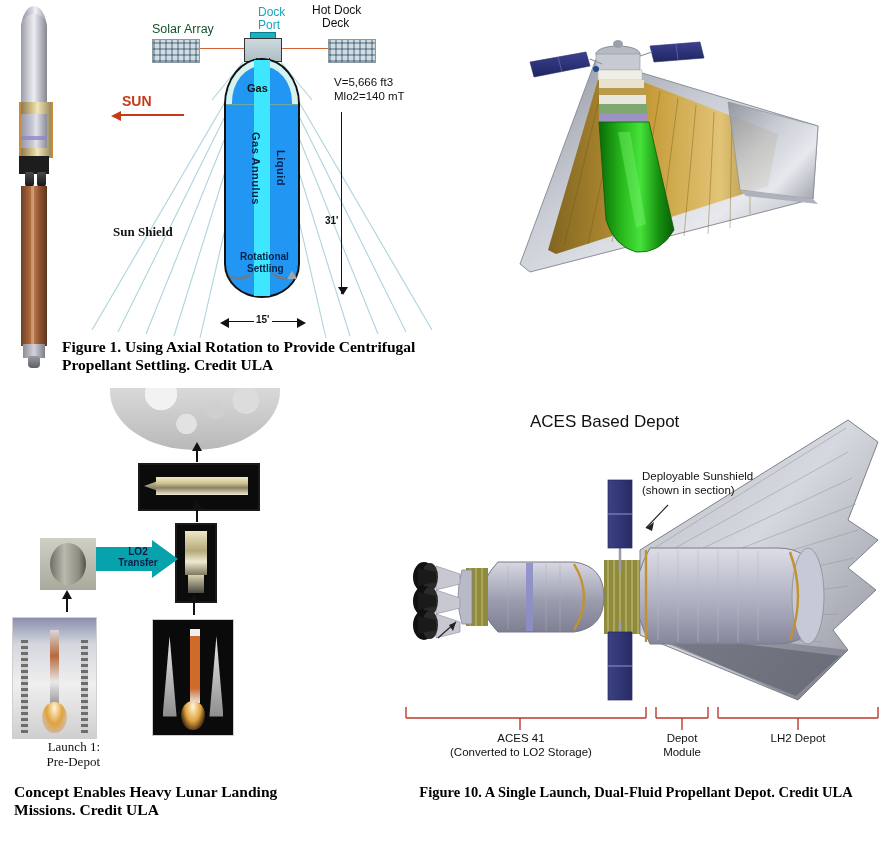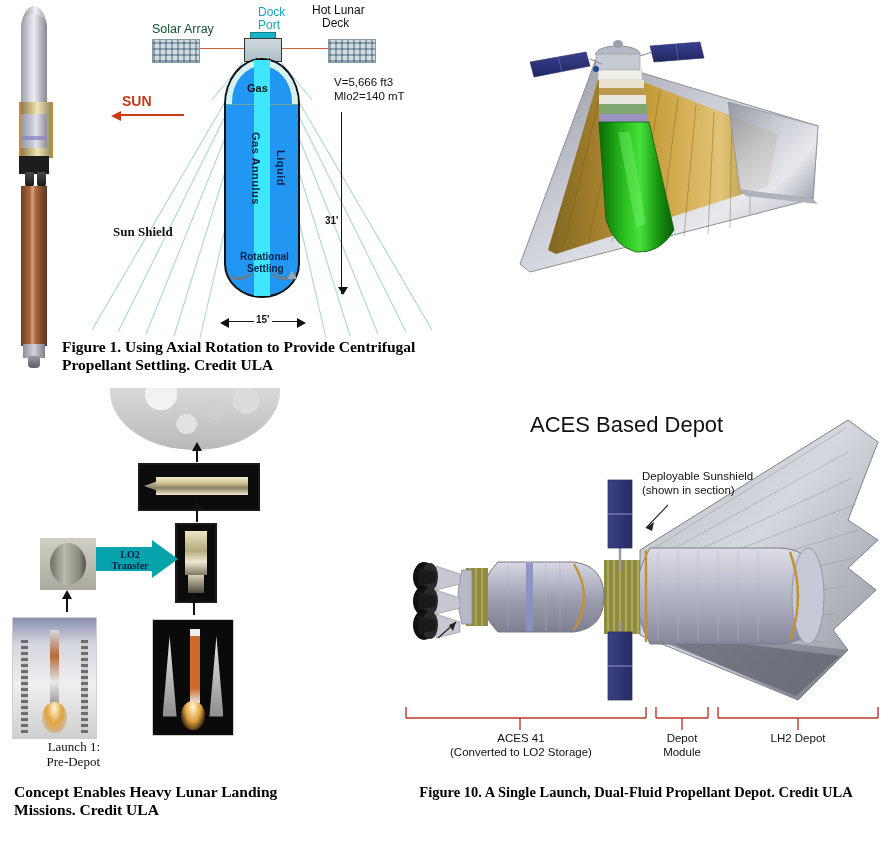--- a/index.html
+++ b/index.html
@@ -240,23 +240,23 @@
     position:absolute;left:96px;top:152px;width:82px;height:38px;
   }
   .lo2arrow .shaft{
     position:absolute;left:0;top:7px;width:58px;height:24px;background:#06a3ad;
   }
   .lo2arrow .head{
     position:absolute;left:56px;top:0;width:26px;height:38px;background:#06a3ad;
     clip-path:polygon(0 0,100% 50%,0 100%);
   }
   .lo2arrow .t{
-    position:absolute;left:4px;top:7px;width:60px;height:24px;
-    display:flex;align-items:flex-end;justify-content:center;text-align:center;
-    font-family:Liberation Serif, serif;font-size:10px;font-weight:600;color:#0b1e4a;line-height:1.05;
+    position:absolute;left:12px;top:7px;width:60px;height:24px;
+    display:flex;align-items:flex-start;justify-content:center;text-align:center;
+    font-family:Liberation Sans, sans-serif;font-size:10px;font-weight:600;color:#0b1e4a;line-height:1.05;
   }
   .ph{
     position:absolute;border:1px solid #cfcfcf;overflow:hidden;
   }
   .ph.p1{left:12px;top:229px;width:83px;height:120px;
     background:linear-gradient(180deg,#8b8fae 0%,#d5d7df 22%,#efefef 55%,#cfcfcf 100%);}
   .ph.p2{left:152px;top:231px;width:80px;height:115px;background:#0a0a0a;}
   .ph .rk{
     position:absolute;left:45%;top:10%;width:9px;height:62%;
     background:linear-gradient(180deg,#d8d8d8,#b66a3a 35%,#e8e8e8 70%,#9a9a9a);
@@ -291,21 +291,21 @@
   #fig7 .lbl{
     position:absolute;text-align:right;
     font-family:Liberation Serif, serif;font-size:13px;color:#111;line-height:1.15;
   }
   #fig7 .cap{position:absolute;left:14px;top:395px;width:350px;text-align:left;}
 
   
   #fig10{left:378px;top:400px;width:511px;height:420px;}
   #fig10 .title{
     position:absolute;left:152px;top:12px;
-    font-family:"Liberation Sans",sans-serif;font-size:22px;color:#111;
+    font-family:"Liberation Sans",sans-serif;font-size:17px;color:#111;
   }
   #fig10 .art{position:absolute;left:0;top:0;width:511px;height:340px;}
   #fig10 .cap{position:absolute;left:8px;top:384px;width:500px;text-align:center;font-size:14.5px;}
   .brlabel{
     position:absolute;text-align:center;
     font-family:"Liberation Sans",sans-serif;font-size:11.5px;color:#111;line-height:1.2;
   }
   .annot{
     position:absolute;
     font-family:"Liberation Sans",sans-serif;font-size:11.5px;color:#111;line-height:1.2;
@@ -350,21 +350,21 @@
       </g>
     </svg>
 
     <div class="deckline"></div>
     <div class="sa l"></div>
     <div class="sa r"></div>
 
     <div class="abs lab" style="left:152px;top:22px;color:#14532d;font-size:12.5px;">Solar Array</div>
     <div class="abs lab" style="left:258px;top:6px;color:#17a6bb;font-size:12px;">Dock</div>
     <div class="abs lab" style="left:258px;top:19px;color:#17a6bb;font-size:12px;">Port</div>
-    <div class="abs lab" style="left:312px;top:4px;font-size:12px;">Hot Lunar</div>
+    <div class="abs lab" style="left:312px;top:4px;font-size:12px;">Hot Dock</div>
     <div class="abs lab" style="left:322px;top:17px;font-size:12px;">Deck</div>
 
     <div class="dockport"></div>
     <div class="deck"></div>
     <div class="neck"></div>
 
     <div class="sunlabel">SUN</div>
     <div class="sunarrow"></div>
     <div class="abs lab b" style="left:113px;top:225px;font-family:'Liberation Serif',serif;font-size:13px;">Sun Shield</div>
 

